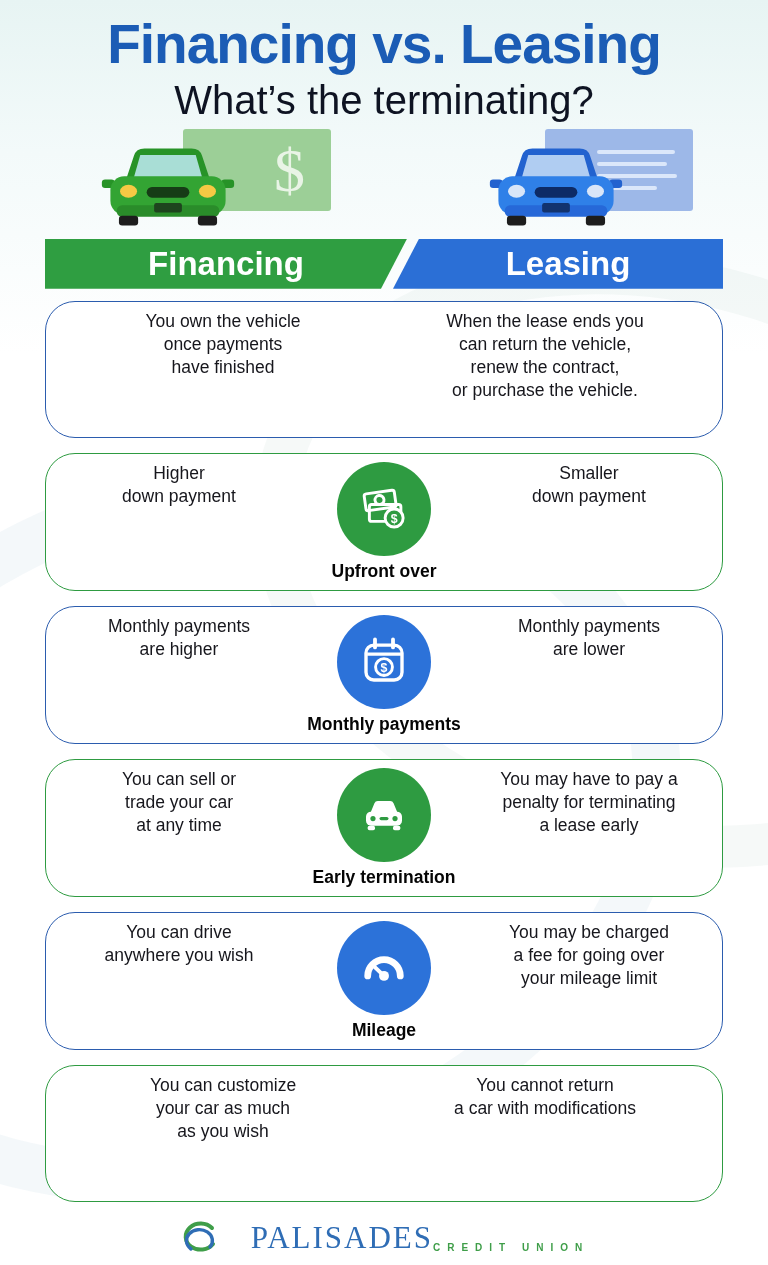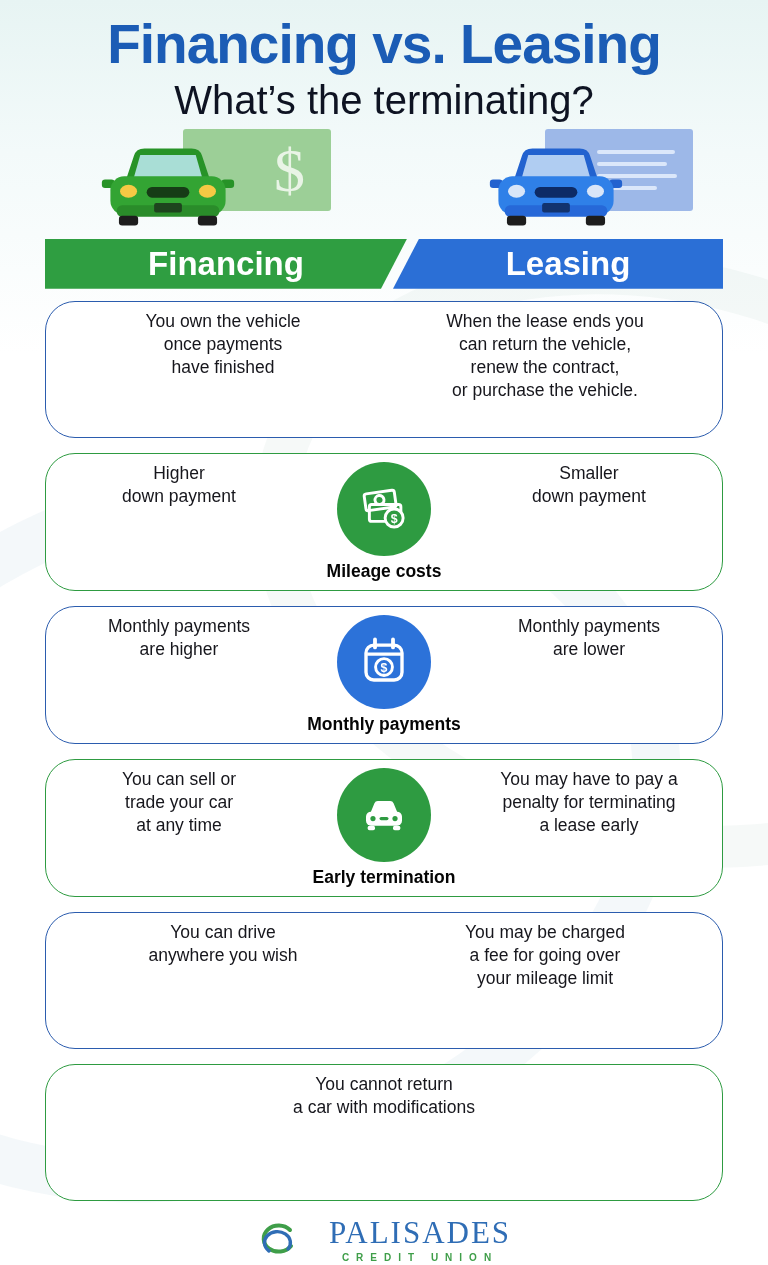--- a/index.html
+++ b/index.html
@@ -63,21 +63,21 @@
     white-space:pre-line; padding:0 4px;
   }
   .center-col{width:176px; display:flex; flex-direction:column; align-items:center; justify-content:center; flex:none;}
   .icon-circle{width:94px; height:94px; border-radius:50%; display:flex; align-items:center; justify-content:center;}
   .c-blue{background:#2c72d9;}
   .c-green{background:#2e9b41;}
   .row-label{font-weight:700; font-size:17.5px; color:#050505; margin-top:5px; white-space:nowrap;}
 
   
   .footer{display:flex; align-items:center; justify-content:center; gap:10px; margin-top:16px; position:relative; z-index:2;}
-  .brand-text{display:flex; flex-direction:column; align-items:center;margin-left:22px;}
+  .brand-text{display:flex; flex-direction:row; align-items:flex-end;margin-left:22px;}
   .brand-name{font-family:"Liberation Serif", serif; font-size:31px; color:#2f6db5; letter-spacing:2px; line-height:1;}
   .brand-sub{font-size:10px; color:#3f9e49; letter-spacing:7px; margin-top:4px; font-weight:700;}
 </style>
 </head>
 <body>
 
 <div class="page">
   <div class="swirl swirl1"></div>
   <div class="swirl swirl2"></div>
 
@@ -157,21 +157,21 @@
           <svg width="54" height="54" viewBox="0 0 48 48">
             <g fill="none" stroke="#fff" stroke-width="2.6">
               <rect x="7" y="9" width="27" height="15" rx="2" transform="rotate(-8 20 16)"></rect>
               <circle cx="20" cy="16" r="4" transform="rotate(-8 20 16)"></circle>
               <rect x="11" y="20" width="28" height="15" rx="2"></rect>
             </g>
             <circle cx="33" cy="32" r="8" fill="#2e9b41" stroke="#fff" stroke-width="2.6"></circle>
             <text x="33" y="36" font-size="11" font-weight="bold" fill="#fff" text-anchor="middle" font-family="Liberation Sans, sans-serif">$</text>
           </svg>
         </div>
-        <div class="row-label">Mileage costs</div>
+        <div class="row-label">Upfront over</div>
       </div>
       <div class="cell">Smaller
 down payment</div>
     </section>
 
     <section class="card b-blue">
       <div class="cell">Monthly payments
 are higher</div>
       <div class="center-col">
         <div class="icon-circle c-blue">
@@ -209,26 +209,39 @@
         <div class="row-label">Early termination</div>
       </div>
       <div class="cell">You may have to pay a
 penalty for terminating
 a lease early</div>
     </section>
 
     <section class="card b-blue">
       <div class="cell">You can drive
 anywhere you wish</div>
+      <div class="center-col">
+        <div class="icon-circle c-blue">
+          <svg width="54" height="54" viewBox="0 0 48 48">
+            <path d="M9.5 31 A14.5 14.5 0 1 1 38.5 31" fill="none" stroke="#fff" stroke-width="6" stroke-linecap="round"></path>
+            <line x1="24" y1="31" x2="13.5" y2="21" stroke="#fff" stroke-width="3.6" stroke-linecap="round"></line>
+            <circle cx="24" cy="31" r="4.4" fill="#fff"></circle>
+          </svg>
+        </div>
+        <div class="row-label">Mileage</div>
+      </div>
       <div class="cell">You may be charged
 a fee for going over
 your mileage limit</div>
     </section>
 
     <section class="card b-green">
+      <div class="cell">You can customize
+your car as much
+as you wish</div>
       <div class="cell">You cannot return
 a car with modifications</div>
     </section>
 
   </div>
 
   <div class="footer">
     <svg width="40" height="40" viewBox="0 0 40 40">
       <path d="M33 10 A15 13 0 1 0 34 26" fill="none" stroke="#3f9e49" stroke-width="4" stroke-linecap="round"></path>
       <path d="M12 31 A13 11 0 1 1 31 29" fill="none" stroke="#2f6db5" stroke-width="3.4" stroke-linecap="round"></path>

